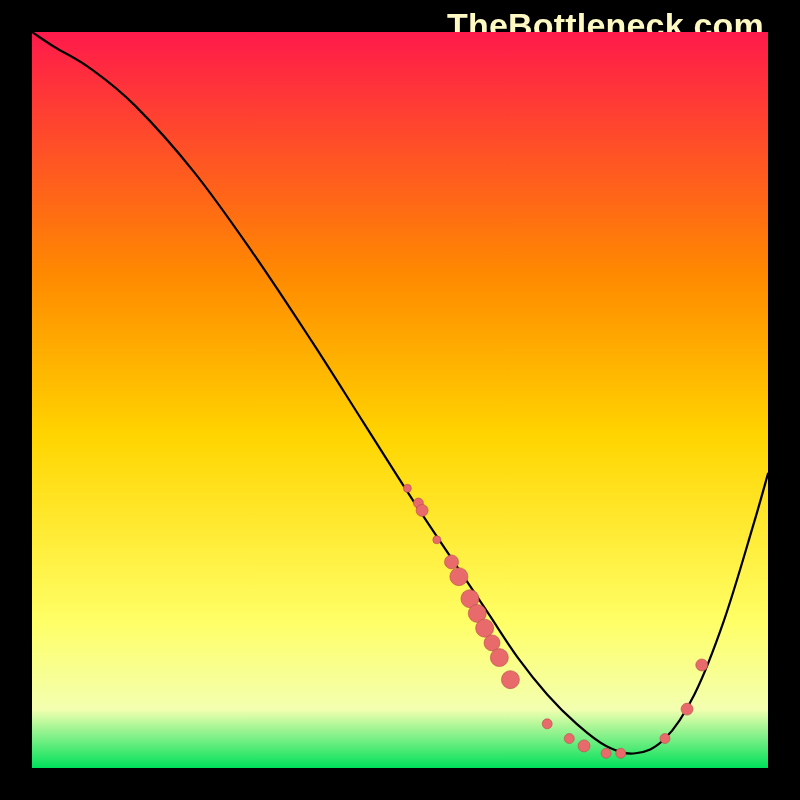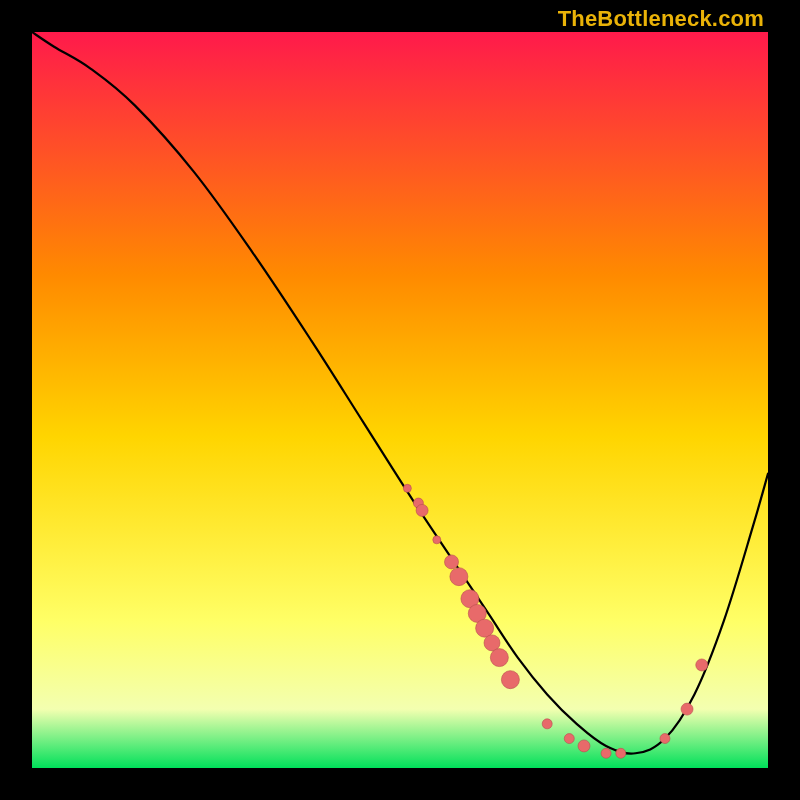--- a/index.html
+++ b/index.html
@@ -24,23 +24,23 @@
     top: 0;
     width: 736px;
     height: 736px;
     overflow: hidden;
   }
   .watermark {
     position: absolute;
     top: 6px;
     right: 36px;
     font-family: Arial, Helvetica, sans-serif;
-    font-size: 22px;
+    font-size: 34px;
     font-weight: 600;
-    color: #eab308;
+    color: #fef9c3;
     letter-spacing: 0.2px;
     user-select: none;
   }
   svg { display: block; }
 </style>
 </head>
 <body>
 
 <div class="watermark">TheBottleneck.com</div>
 

